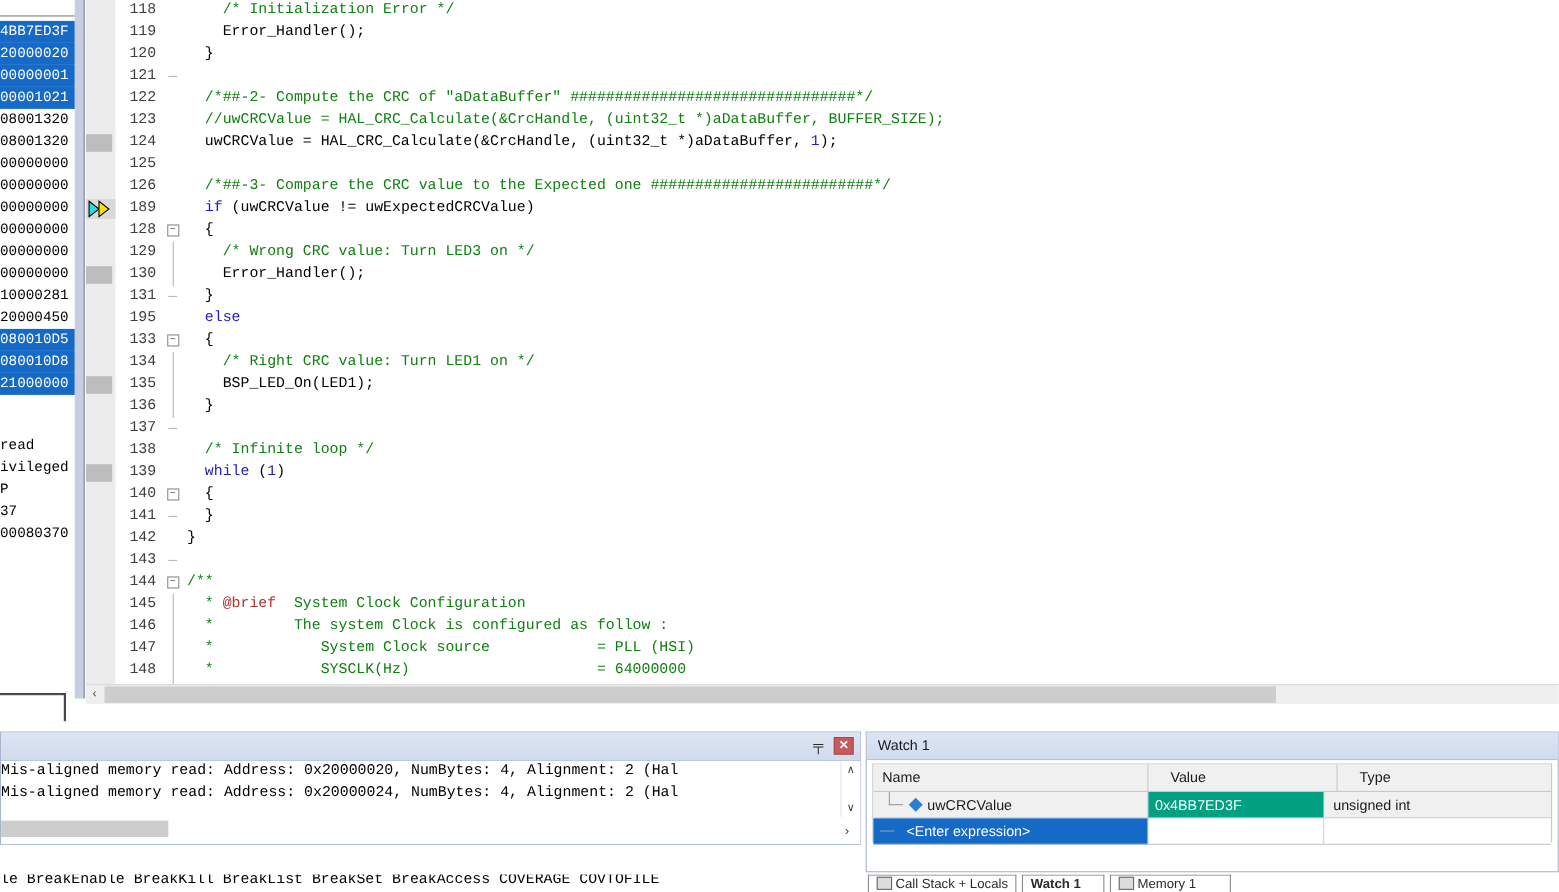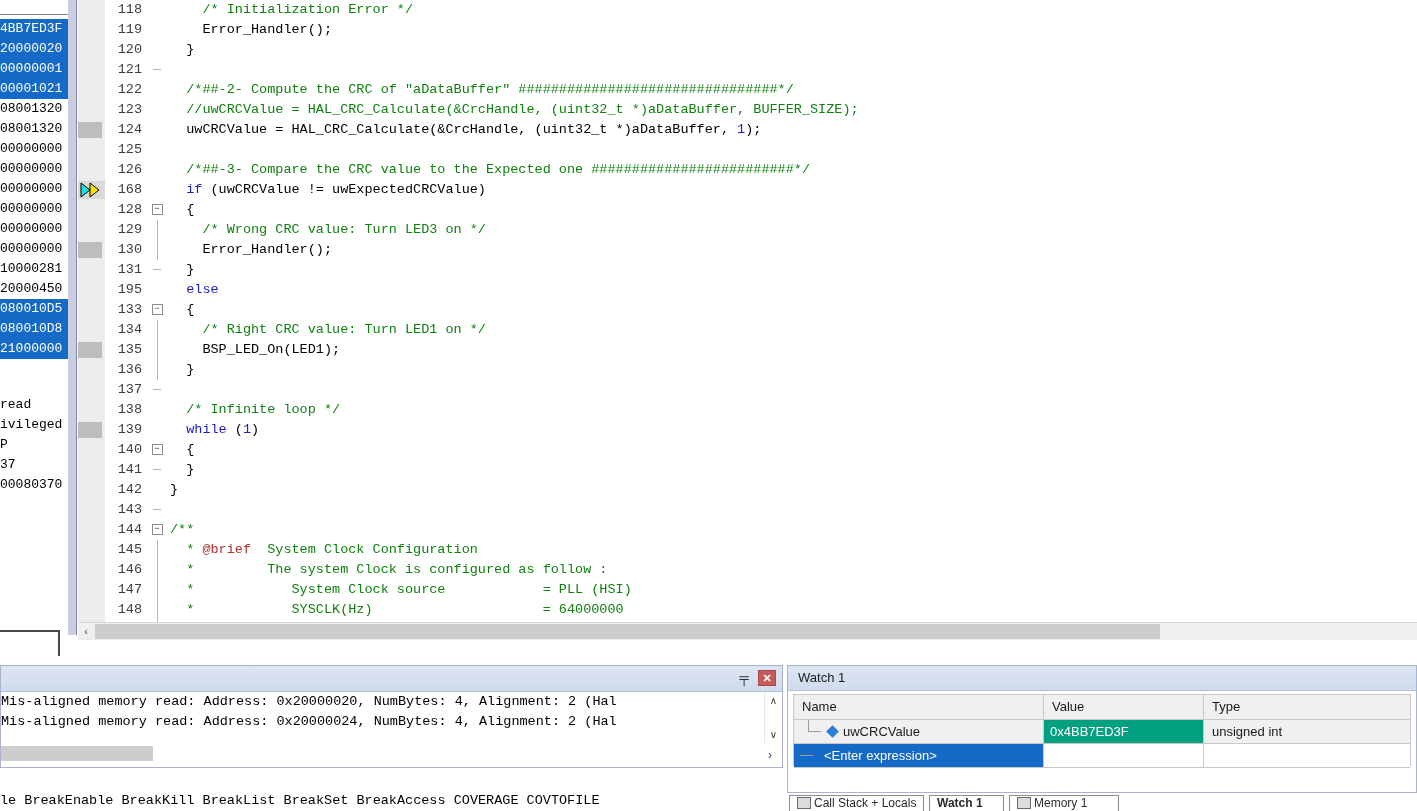--- a/index.html
+++ b/index.html
@@ -196,21 +196,21 @@
     height:24px;line-height:24px;padding-left:10px;
     background:linear-gradient(#dde5f2,#cfdbee);
     border-bottom:1px solid #b5c2d8;
     font-size:13px;color:#1a1a1a;
   }
   .watch-grid{
     position:absolute;left:5px;top:28px;right:5px;height:72px;
     border:1px solid #c8c8c8;box-sizing:border-box;background:#fff;
   }
   .wrow{display:flex;height:24px;}
-  .whead{background:#f0f0f0;border-bottom:1px solid #c8c8c8;}
+  .whead{background:#f0f0f0;border-bottom:1px solid #c8c8c8;gap:12px;}
   .wcell{
     box-sizing:border-box;
     border-right:1px solid #c8c8c8;
     line-height:24px;font-size:13px;color:#1a1a1a;
     padding-left:8px;white-space:nowrap;overflow:hidden;
   }
   .wc-name{width:250px;}
   .wc-val{width:160px;}
   .wc-type{width:auto;flex:1;border-right:none;}
   .wrow.data .wcell{background:#f0f0f0;border-bottom:1px solid #c8c8c8;}
@@ -305,21 +305,21 @@
         <div class="code-line"><span class="ln">120</span><span class="fold"></span><span class="txt"><span>  }</span></span></div>
         <div class="code-line"><span class="ln">121</span><span class="fold"><span class="tline"></span></span><span class="txt"><span></span></span></div>
         <div class="code-line"><span class="ln">122</span><span class="fold"></span><span class="txt"><span class="cmt">  /*##-2- Compute the CRC of "aDataBuffer" ################################*/</span></span></div>
         <div class="code-line"><span class="ln">123</span><span class="fold"></span><span class="txt"><span class="cmt">  //uwCRCValue = HAL_CRC_Calculate(&amp;CrcHandle, (uint32_t *)aDataBuffer, BUFFER_SIZE);</span></span></div>
         <div class="code-line"><div class="bp-cell bpmark"></div><span class="ln">124</span><span class="fold"></span><span class="txt"><span>  uwCRCValue = HAL_CRC_Calculate(&amp;CrcHandle, (uint32_t *)aDataBuffer, </span><span class="num">1</span><span>);</span></span></div>
         <div class="code-line"><span class="ln">125</span><span class="fold"></span><span class="txt"><span></span></span></div>
         <div class="code-line"><span class="ln">126</span><span class="fold"></span><span class="txt"><span class="cmt">  /*##-3- Compare the CRC value to the Expected one #########################*/</span></span></div>
         <div class="code-line"><div class="arrow-cell"><svg width="27" height="18" viewBox="0 0 27 18">
               <polygon points="3,2 12,9 3,16" fill="#22e0e0" stroke="#000" stroke-width="1"></polygon>
               <polygon points="12,2 21,9 12,16" fill="#ffe000" stroke="#000" stroke-width="1"></polygon>
-            </svg></div><span class="ln">168</span><span class="fold"></span><span class="txt"><span>  </span><span class="kw">if</span><span> (uwCRCValue != uwExpectedCRCValue)</span></span></div>
+            </svg></div><span class="ln">189</span><span class="fold"></span><span class="txt"><span>  </span><span class="kw">if</span><span> (uwCRCValue != uwExpectedCRCValue)</span></span></div>
         <div class="code-line"><span class="ln">128</span><span class="fold"><span class="box">−</span></span><span class="txt"><span>  {</span></span></div>
         <div class="code-line"><span class="ln">129</span><span class="fold"><span class="vline"></span></span><span class="txt"><span>    </span><span class="cmt">/* Wrong CRC value: Turn LED3 on */</span></span></div>
         <div class="code-line"><div class="bp-cell bpmark"></div><span class="ln">130</span><span class="fold"><span class="vline"></span></span><span class="txt"><span>    Error_Handler();</span></span></div>
         <div class="code-line"><span class="ln">131</span><span class="fold"><span class="tline"></span></span><span class="txt"><span>  }</span></span></div>
         <div class="code-line"><span class="ln">195</span><span class="fold"></span><span class="txt"><span>  </span><span class="kw">else</span></span></div>
         <div class="code-line"><span class="ln">133</span><span class="fold"><span class="box">−</span></span><span class="txt"><span>  {</span></span></div>
         <div class="code-line"><span class="ln">134</span><span class="fold"><span class="vline"></span></span><span class="txt"><span>    </span><span class="cmt">/* Right CRC value: Turn LED1 on */</span></span></div>
         <div class="code-line"><div class="bp-cell bpmark"></div><span class="ln">135</span><span class="fold"><span class="vline"></span></span><span class="txt"><span>    BSP_LED_On(LED1);</span></span></div>
         <div class="code-line"><span class="ln">136</span><span class="fold"><span class="vline"></span></span><span class="txt"><span>  }</span></span></div>
         <div class="code-line"><span class="ln">137</span><span class="fold"><span class="tline"></span></span><span class="txt"><span></span></span></div>

